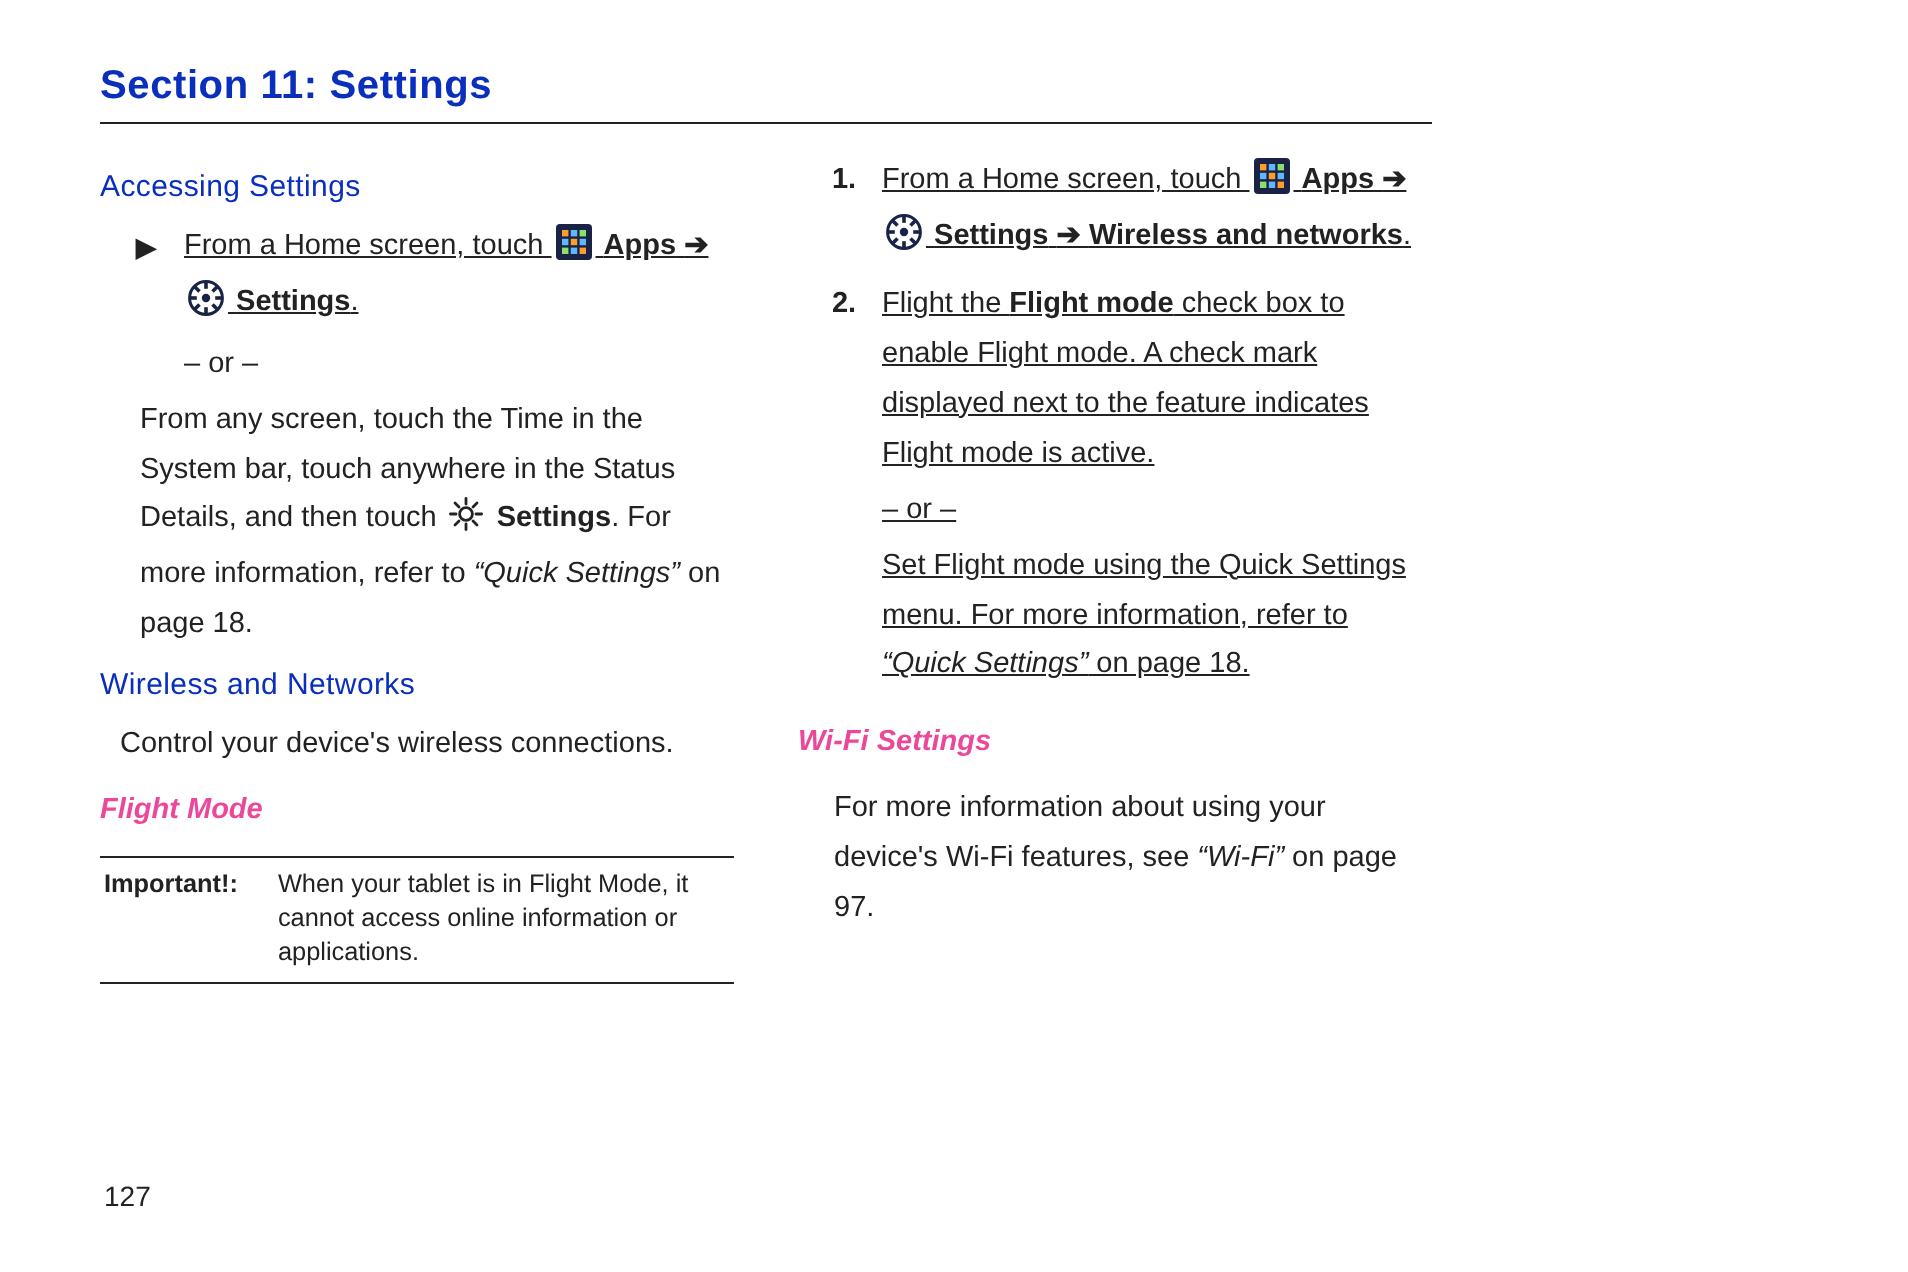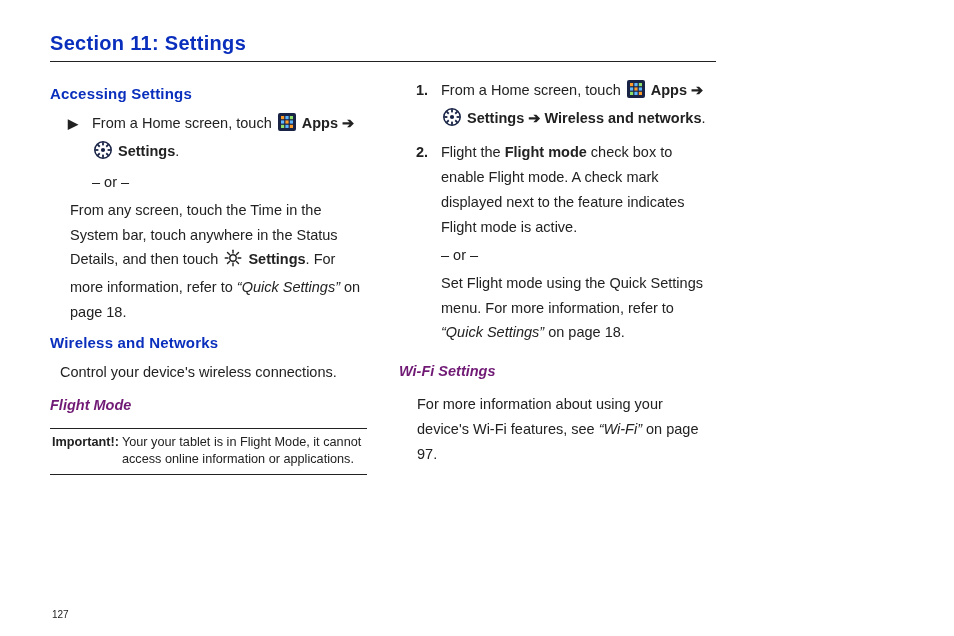--- a/index.html
+++ b/index.html
@@ -38,77 +38,77 @@
   }
   .col {
     width: 50%;
     font-size: 14.5px;
     line-height: 1.72;
     color: #222;
   }
   .intro { margin: 0 0 6px 10px; }
   .h2 {
     font-family: Arial, sans-serif;
-    font-weight: 700;
+    font-weight: 400;
     color: #0a2fbd;
     font-size: 15px;
     margin: 5px 0 4px 0;
     letter-spacing: 0.2px;
   }
   .h3 {
     font-family: Arial, sans-serif;
     font-weight: 700;
     font-style: italic;
-    color: #701a75;
+    color: #ec4899;
     font-size: 14.5px;
     margin: 8px 0 3px 0;
   }
   .para { margin: 0 0 4px 10px; }
   .hang {
     display: flex;
     align-items: flex-start;
     gap: 10px;
     margin: 2px 0 2px 14px;
   }
   .hang .marker {
     flex: 0 0 auto;
     width: 18px;
     text-align: center;
     font-weight: 600;
     color: #222;
   }
   .hang .marker.tri { font-size: 13px; padding-top:2px;}
-  .hang .body { flex: 1 1 auto; }
+  .hang .body { flex: 1 1 auto; text-decoration: underline; }
   .continued { margin-left: 20px; }
   .bold { font-weight: 700; }
   .ital { font-style: italic; }
   .arrow { font-weight: 700; }
   .or { margin: 3px 0 3px 42px; }
   .icon {
     display: inline-block;
     vertical-align: -3px;
     margin: 0 2px;
   }
   .important-box {
     border-top: 1.6px solid #222;
     border-bottom: 1.6px solid #222;
     margin: 10px 0 0 0;
     padding: 5px 2px 6px 2px;
     font-size: 12.7px;
     line-height: 1.35;
   }
   .important-box .ilabel { font-weight: 700; }
   .important-box .itxt { font-weight: 400; }
-  .important-hang { display:flex; gap:3px;}
+  .important-hang { display:flex; gap:20px;}
   .important-hang .ilabel { flex: 0 0 auto;}
   .page-num {
     position: absolute;
     left: 52px;
-    bottom: 16px;
-    font-size: 10px;
+    bottom: 30px;
+    font-size: 14px;
   }
 </style>
 </head>
 <body>
 
 <svg width="0" height="0" style="position:absolute">
   <defs>
     <g id="apps-svg">
       <rect x="0" y="0" width="18" height="18" rx="2" fill="#182345"></rect>
       <rect x="3" y="3" width="3.2" height="3.2" fill="#ff9c2a"></rect>
@@ -193,21 +193,21 @@
       </p>
 
       <h2 class="h2">Wireless and Networks</h2>
       <p class="para">Control your device's wireless connections.</p>
 
       <h3 class="h3">Flight Mode</h3>
 
       <div class="important-box">
         <div class="important-hang">
           <span class="ilabel">Important!:</span>
-          <span class="itxt">Your your tablet is in Flight Mode, it cannot access online information or applications.</span>
+          <span class="itxt">When your tablet is in Flight Mode, it cannot access online information or applications.</span>
         </div>
       </div>
     </div>
 
     <div class="col">
 
       <div class="hang">
         <span class="marker bold">1.</span>
         <div class="body">
           <span>From a Home screen, touch </span>

